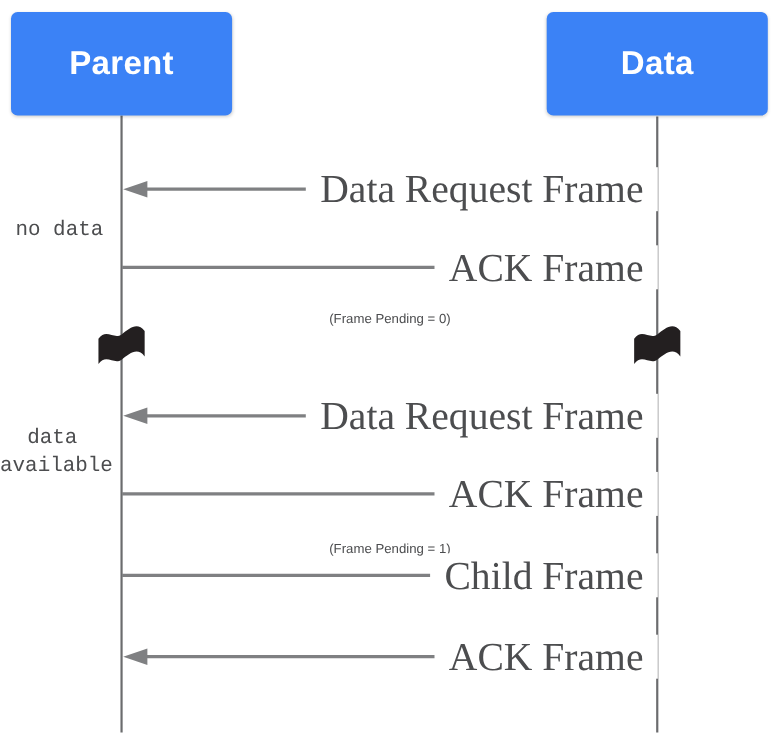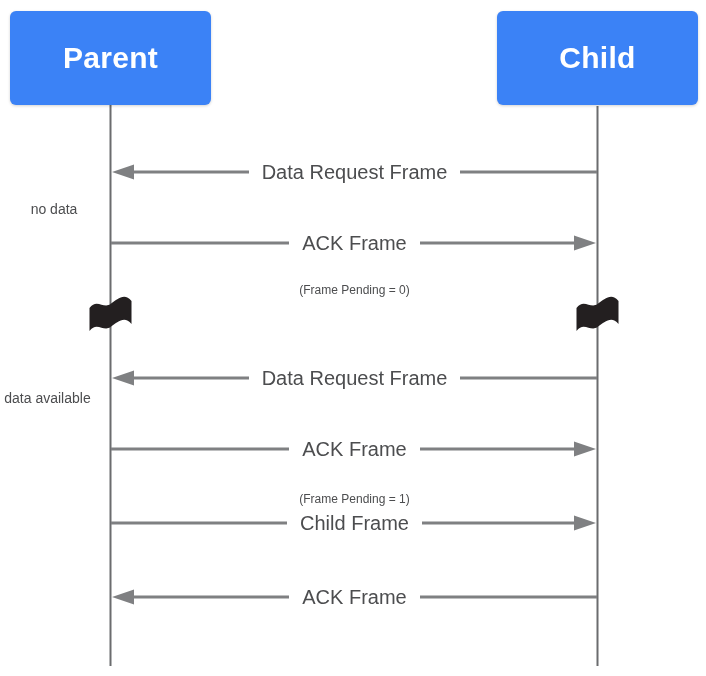--- a/index.html
+++ b/index.html
@@ -33,46 +33,48 @@
     font-size: 30px;
     font-weight: 700;
     letter-spacing: 0.3px;
   }
   .actor.parent { left: 10px; }
   .actor.child  { left: 497px; }
   .msg {
     position: absolute;
     left: 111px;
     width: 487px;
-    text-align: center;
-    font-size: 20px;
+    text-align: right;
+    font-size: 36px;
     line-height: 28px;
     color: #4c4d4f;
     pointer-events: none;
+    font-family: Liberation Serif, serif;
   }
   .msg .pill {
     background: #ffffff;
     padding: 0 13px;
   }
   .sub {
     position: absolute;
     left: 111px;
     width: 487px;
     text-align: center;
     font-size: 12px;
     line-height: 18px;
     color: #4c4d4f;
     margin-top: 32px;
   }
   .side {
     position: absolute;
     text-align: center;
-    font-size: 14px;
+    font-size: 19px;
     line-height: 25px;
     color: #4c4d4f;
+    font-family: Liberation Mono, monospace;
   }
   .side.no-data { left: 8px; top: 197px; width: 92px; }
   .side.data-avail { left: 0px; top: 386px; width: 95px; }
 </style>
 </head>
 <body>
 
 <div class="canvas">
 
   <svg class="layer" viewBox="0 0 706 676" aria-hidden="true">
@@ -115,21 +117,21 @@
     <g>
       <line x1="132" y1="597" x2="597" y2="597" stroke="#7f8082" stroke-width="3"></line>
       <polygon points="112,597 134,589.5 134,604.5" fill="#7f8082"></polygon>
     </g>
   </svg>
 
   <div class="actor parent">
     <span>Parent</span>
   </div>
   <div class="actor child">
-    <span>Child</span>
+    <span>Data</span>
   </div>
 
   <div class="msg" style="top:158px">
     <span class="pill">Data Request Frame</span>
   </div>
 
   <div class="msg" style="top:229px">
     <span class="pill">ACK Frame</span>
   </div>
   <div class="sub" style="top:249px">

